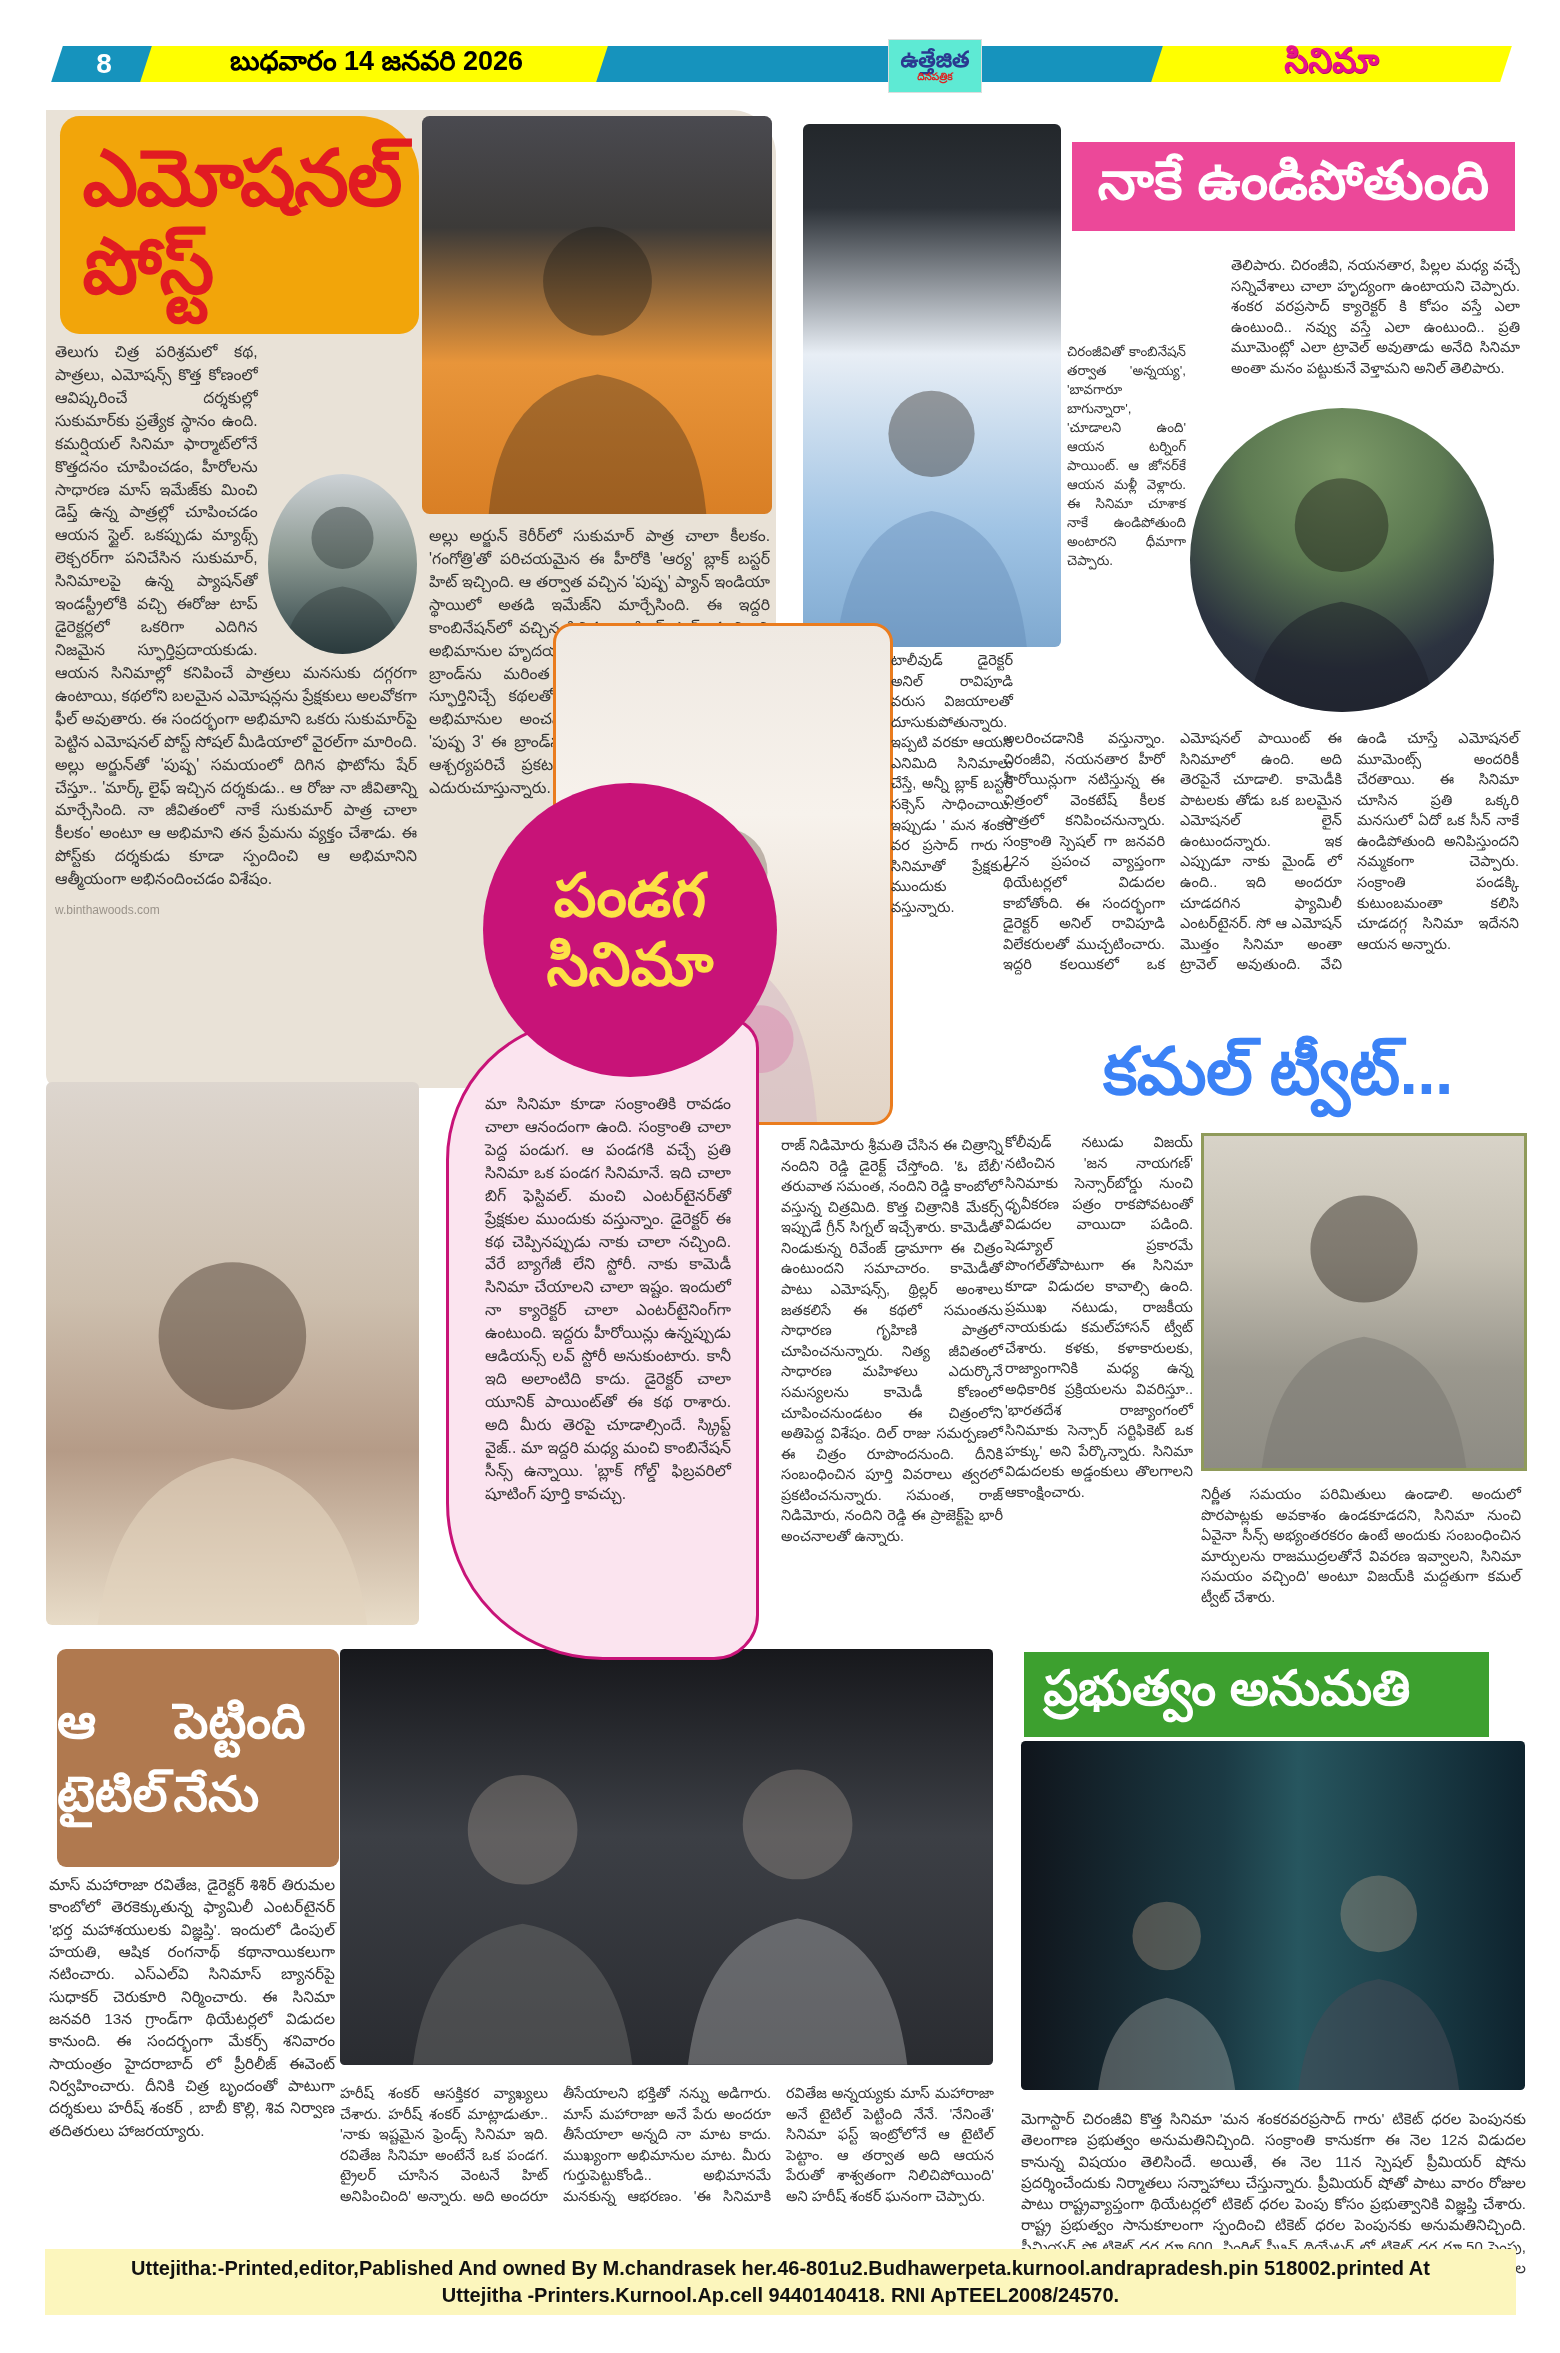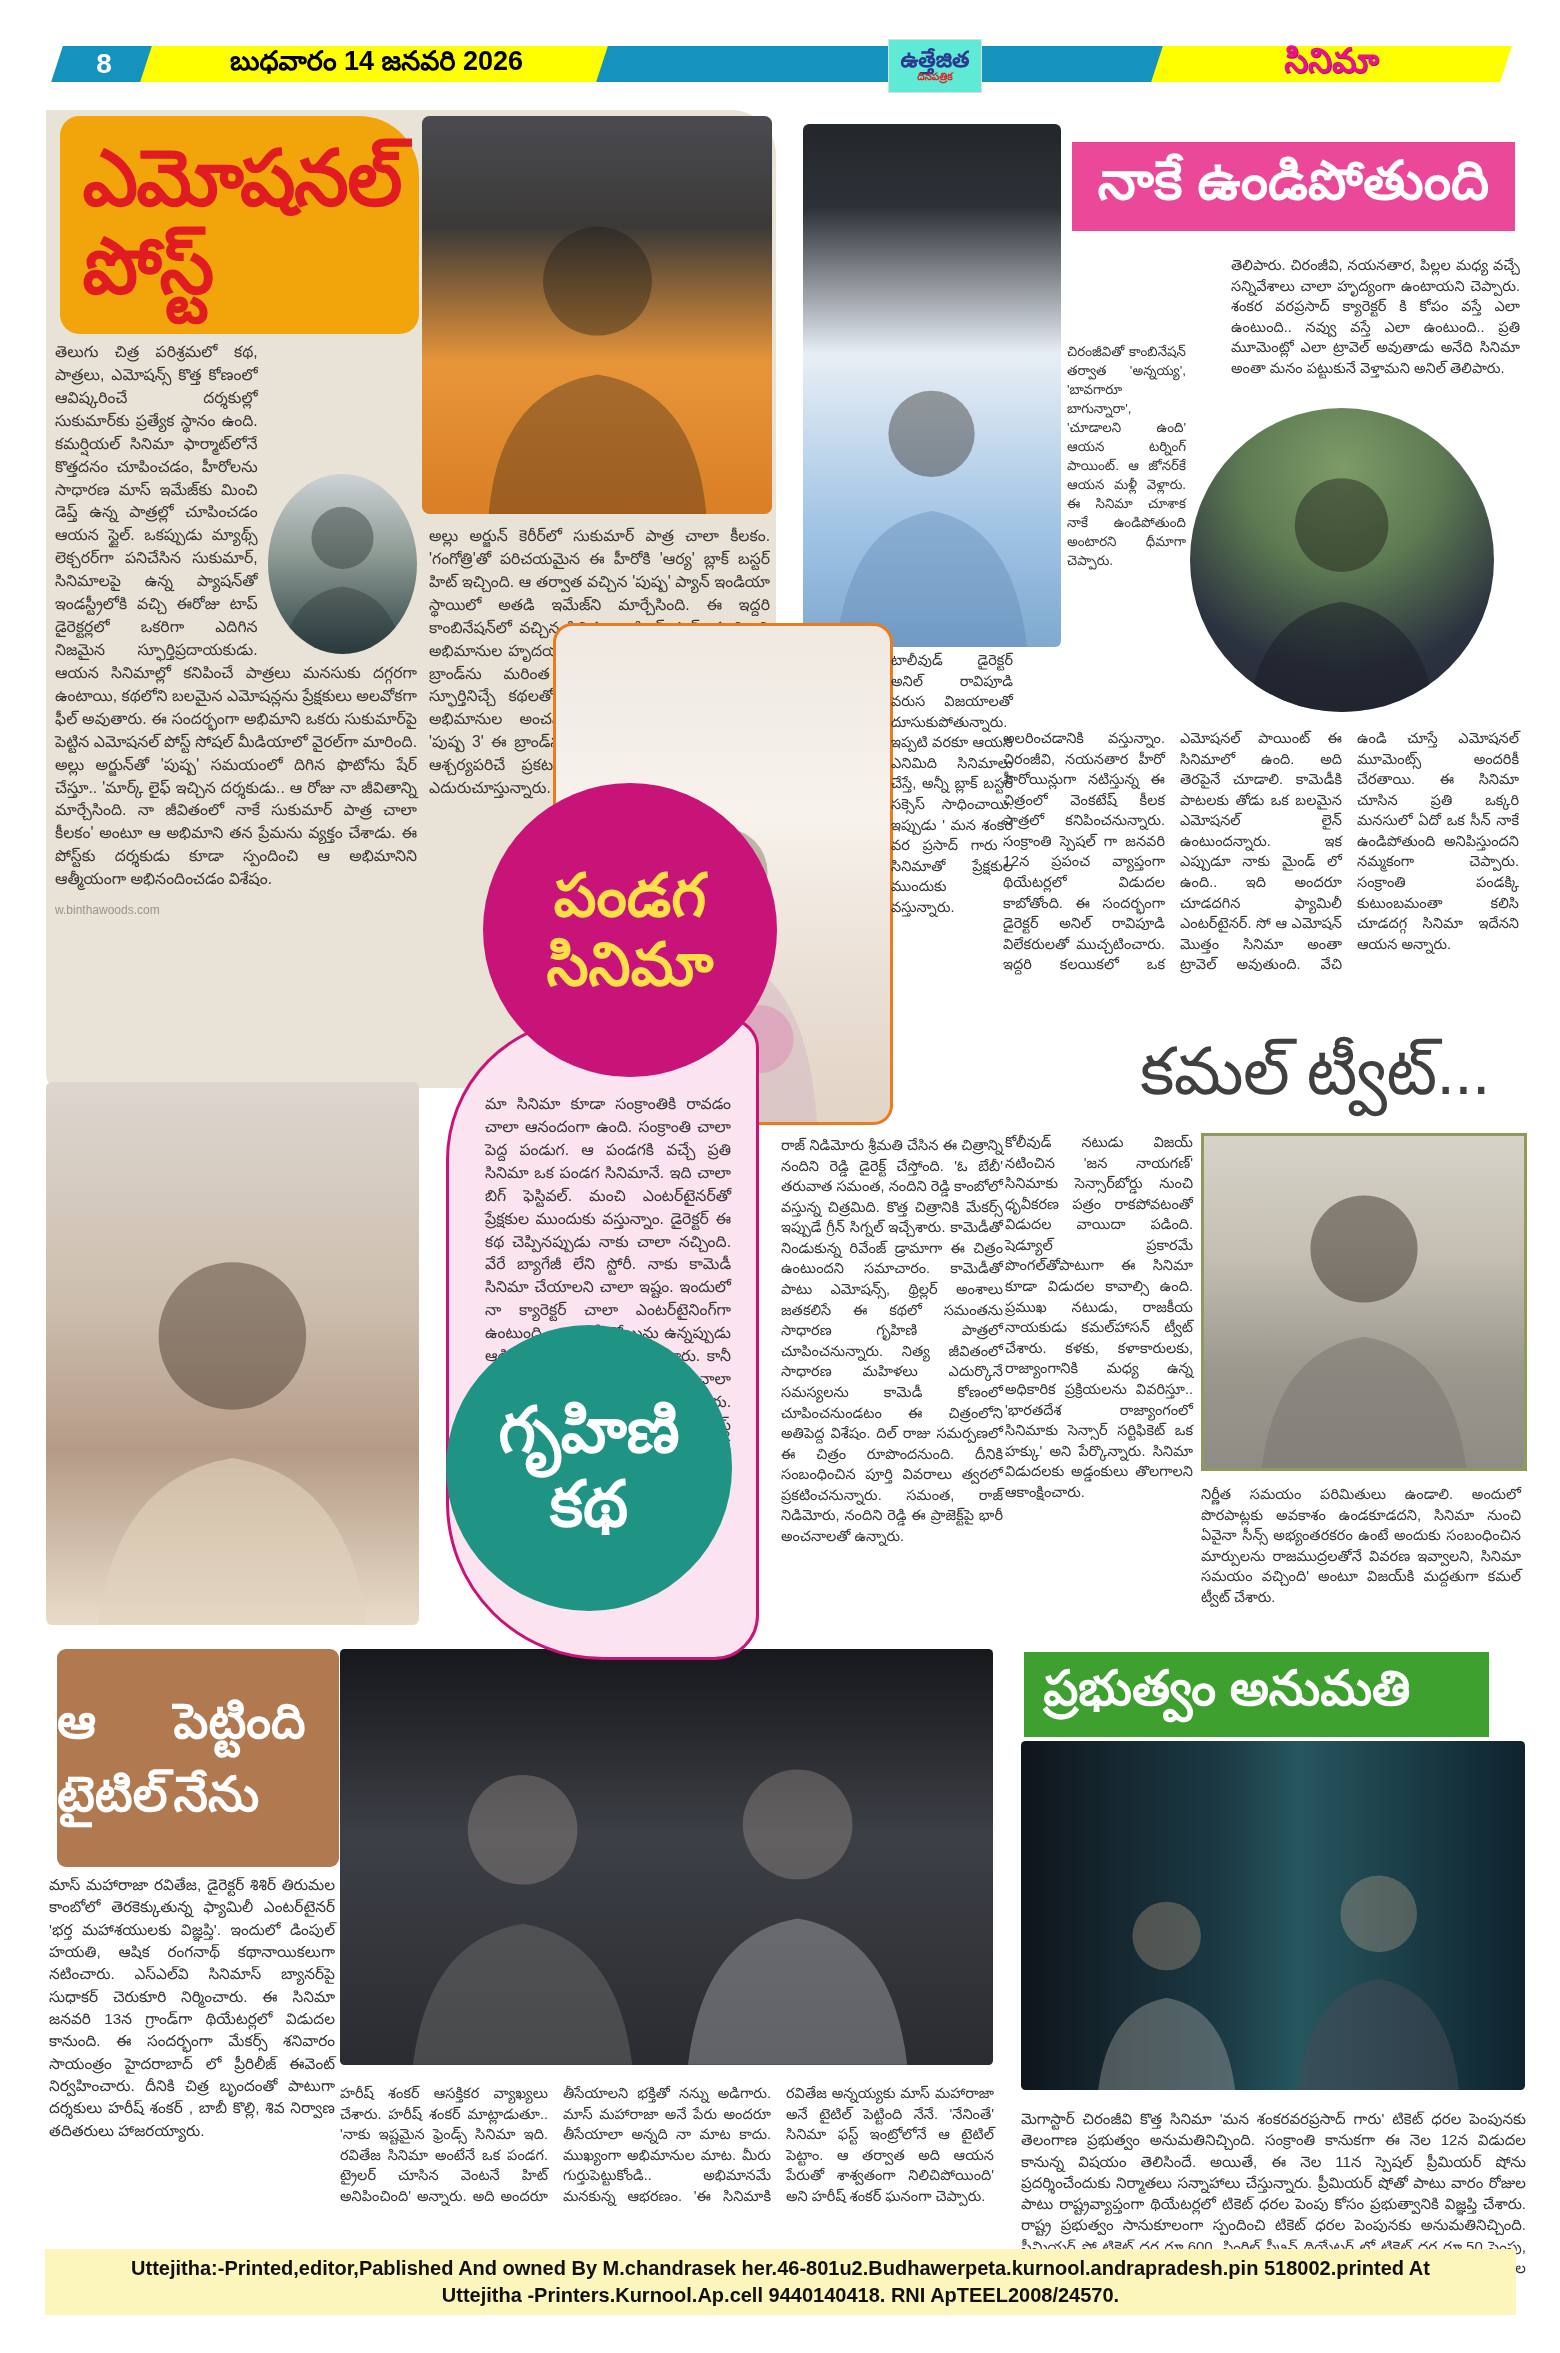--- a/index.html
+++ b/index.html
@@ -36,21 +36,21 @@
   
   .pink-circle{left:483px;top:783px;width:294px;height:294px;background:#c81378;border-radius:50%;
                display:flex;flex-direction:column;align-items:center;justify-content:center;z-index:6;}
   .pink-circle span{color:#fde047;font-size:60px;font-weight:800;line-height:1.15;}
   .pink-bubble{left:446px;top:1018px;width:313px;height:642px;background:#fbe4ef;border:3.7px solid #c81378;
                border-radius:142px 30px 45px 157px;box-sizing:border-box;padding:72px 25px 30px 36px;z-index:4;}
   .teal-circle{left:446px;top:1325px;width:286px;height:286px;background:#1f9384;border-radius:50%;
                display:flex;flex-direction:column;align-items:center;justify-content:center;z-index:7;}
   .teal-circle span{color:#fff;font-size:64px;font-weight:800;line-height:1.15;}
   
-  .hl-kamal{left:1140px;top:1033px;width:417px;color:#404040;font-size:66px;font-weight:400;letter-spacing:-0.7px;}
+  .hl-kamal{left:1103px;top:1033px;width:417px;color:#3b82f6;font-size:66px;font-weight:700;letter-spacing:-0.7px;}
   
   .brown-box{left:57px;top:1649px;width:282px;height:218px;background:#b0794f;border-radius:9px;
              display:flex;flex-direction:row;align-items:center;justify-content:center;}
   .brown-box span{color:#fff;font-size:49px;font-weight:700;line-height:1.5;}
   .cols3{column-count:3;column-gap:15px;}
   
   .hl-green{left:1024px;top:1652px;width:465px;height:85px;background:#3da02f;display:flex;align-items:center;
             padding-left:19.4px;box-sizing:border-box;}
   .hl-green span{color:#fff;font-size:49px;font-weight:800;}
   
@@ -174,24 +174,20 @@
   </div>
 
   <div class="photo" style="left:46px;top:1082px;width:373px;height:543px;border-radius:6px;
        background:linear-gradient(180deg,#ddd6cf 0%,#cdbfae 40%,#b59b87 68%,#e8dcc8 100%);">
     <svg width="86%" height="90%" viewBox="0 0 100 120" preserveAspectRatio="xMidYMax meet" style="left:7%;">
       <circle cx="50" cy="30" r="23" fill="rgba(60,42,32,.42)"></circle>
       <path d="M8 120 Q14 74 50 68 Q86 74 92 120 Z" fill="rgba(226,212,190,.6)"></path>
     </svg>
   </div>
 
-  <div class="abs teal-circle">
-    <span>గృహిణి</span>
-    <span>కథ</span>
-  </div>
 
   <div class="abs small-txt just" style="left:781px;top:1127px;width:222px;height:513px;">
     <span>రాజ్ నిడిమోరు శ్రీమతి చేసిన ఈ చిత్రాన్ని నందిని రెడ్డి డైరెక్ట్ చేస్తోంది. 'ఓ బేబీ' తరువాత సమంత, నందిని రెడ్డి కాంబోలో వస్తున్న చిత్రమిది. కొత్త చిత్రానికి మేకర్స్ ఇప్పుడే గ్రీన్ సిగ్నల్ ఇచ్చేశారు. కామెడీతో నిండుకున్న రివేంజ్ డ్రామాగా ఈ చిత్రం ఉంటుందని సమాచారం. కామెడీతో పాటు ఎమోషన్స్, థ్రిల్లర్ అంశాలు జతకలిసే ఈ కథలో సమంతను సాధారణ గృహిణి పాత్రలో చూపించనున్నారు. నిత్య జీవితంలో సాధారణ మహిళలు ఎదుర్కొనే సమస్యలను కామెడీ కోణంలో చూపించనుండటం ఈ చిత్రంలోని అతిపెద్ద విశేషం. దిల్ రాజు సమర్పణలో ఈ చిత్రం రూపొందనుంది. దీనికి సంబంధించిన పూర్తి వివరాలు త్వరలో ప్రకటించనున్నారు. సమంత, రాజ్ నిడిమోరు, నందిని రెడ్డి ఈ ప్రాజెక్ట్‌పై భారీ అంచనాలతో ఉన్నారు.</span>
   </div>
 
   <div class="abs hl-kamal">
     <span>కమల్ ట్వీట్...</span>
   </div>
 
   <div class="photo" style="left:1201px;top:1133px;width:320px;height:332px;border:3px solid #8f9a5a;

